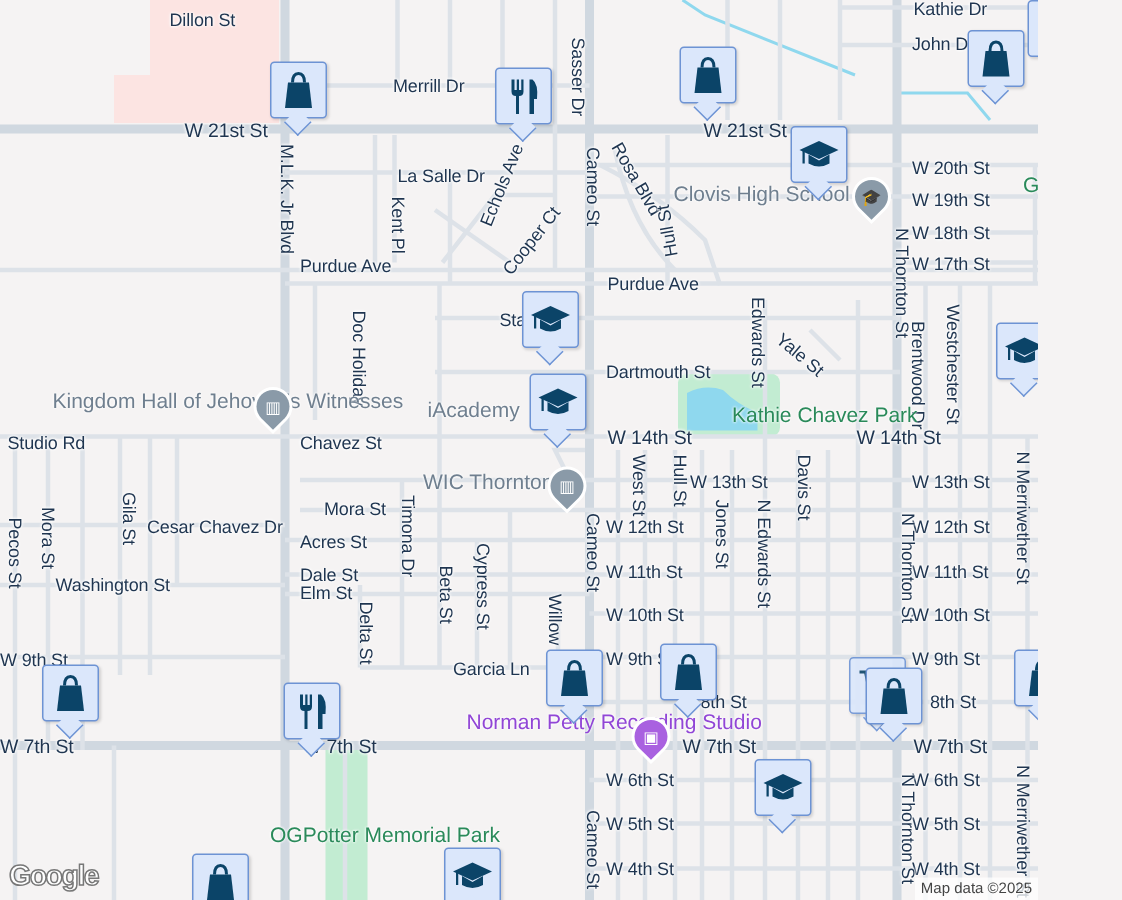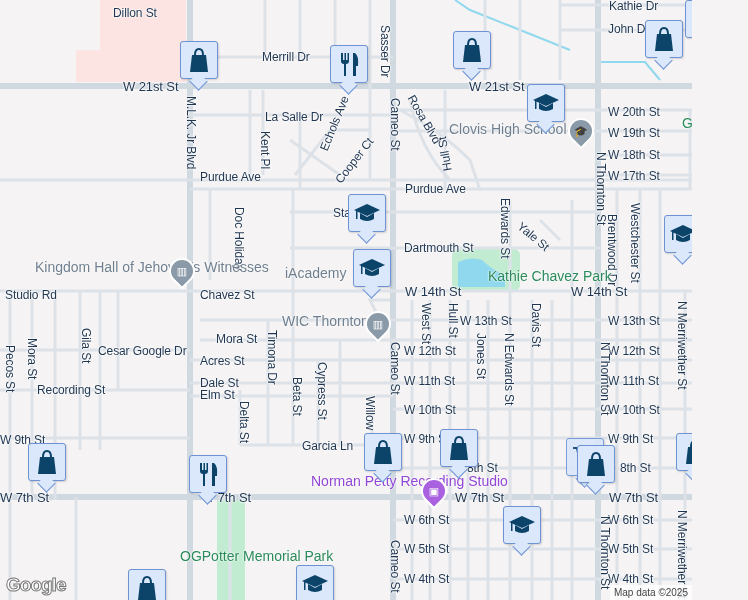--- a/index.html
+++ b/index.html
@@ -191,26 +191,26 @@
   <div class="lbl" style="left:460px;top:315px">W 13th St</div>
   <div class="lbl" style="left:608px;top:315px">W 13th St</div>
   <div class="lbl v" style="left:487px;top:333px">Jones St</div>
   <div class="lbl v" style="left:515px;top:333px">N Edwards St</div>
   <div class="lbl v" style="left:542px;top:303px">Davis St</div>
   <div class="lbl v" style="left:688px;top:301px">N Merriwether St</div>
   <div class="lbl v" style="left:716px;top:301px">Rencher St</div>
   <div class="lbl v" style="left:746px;top:301px">N Connelly St</div>
   <div class="lbl" style="left:216px;top:333px">Mora St</div>
   <div class="lbl v" style="left:278px;top:330px">Timona Dr</div>
-  <div class="lbl" style="left:98px;top:345px">Cesar Google Dr</div>
+  <div class="lbl" style="left:98px;top:345px">Cesar Chavez Dr</div>
   <div class="lbl" style="left:200px;top:355px">Acres St</div>
   <div class="lbl v" style="left:16px;top:345px">Pecos St</div>
   <div class="lbl v" style="left:38px;top:338px">Mora St</div>
   <div class="lbl v" style="left:92px;top:328px">Gila St</div>
-  <div class="lbl" style="left:37px;top:384px">Recording St</div>
+  <div class="lbl" style="left:37px;top:384px">Washington St</div>
   <div class="lbl" style="left:200px;top:377px">Dale St</div>
   <div class="lbl" style="left:200px;top:389px">Elm St</div>
   <div class="lbl v" style="left:303px;top:377px">Beta St</div>
   <div class="lbl v" style="left:328px;top:362px">Cypress St</div>
   <div class="lbl v" style="left:250px;top:401px">Delta St</div>
   <div class="lbl v" style="left:376px;top:396px">Willow St</div>
   <div class="lbl v" style="left:401px;top:342px">Cameo St</div>
   <div class="lbl" style="left:404px;top:345px">W 12th St</div>
   <div class="lbl" style="left:608px;top:345px">W 12th St</div>
   <div class="lbl" style="left:404px;top:375px">W 11th St</div>

